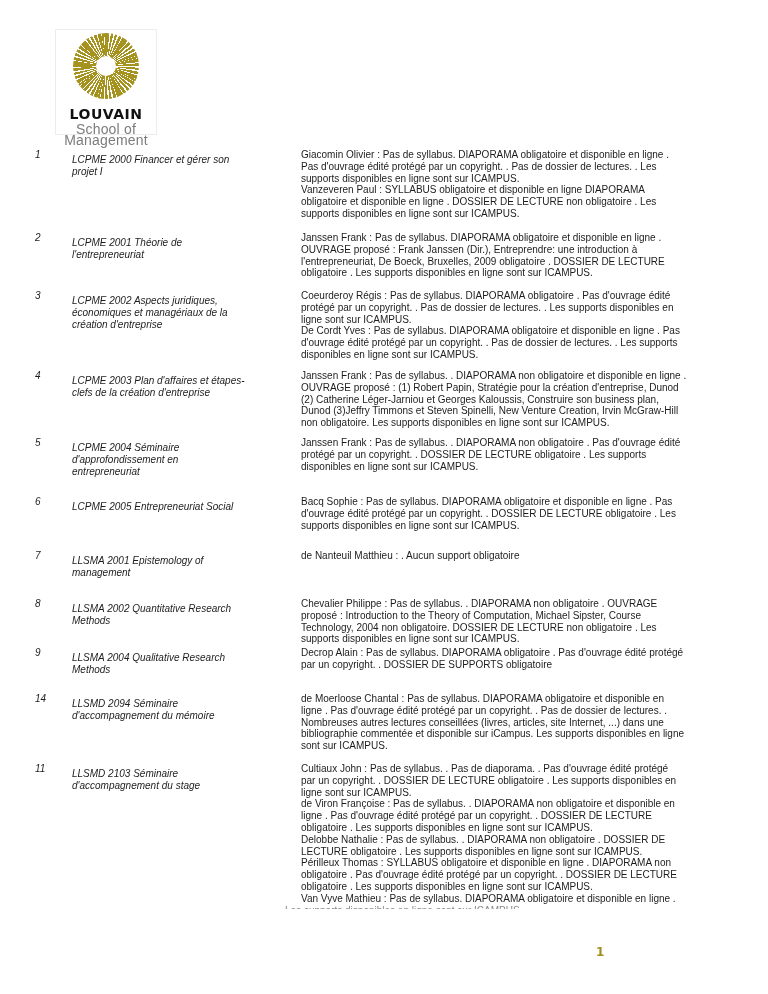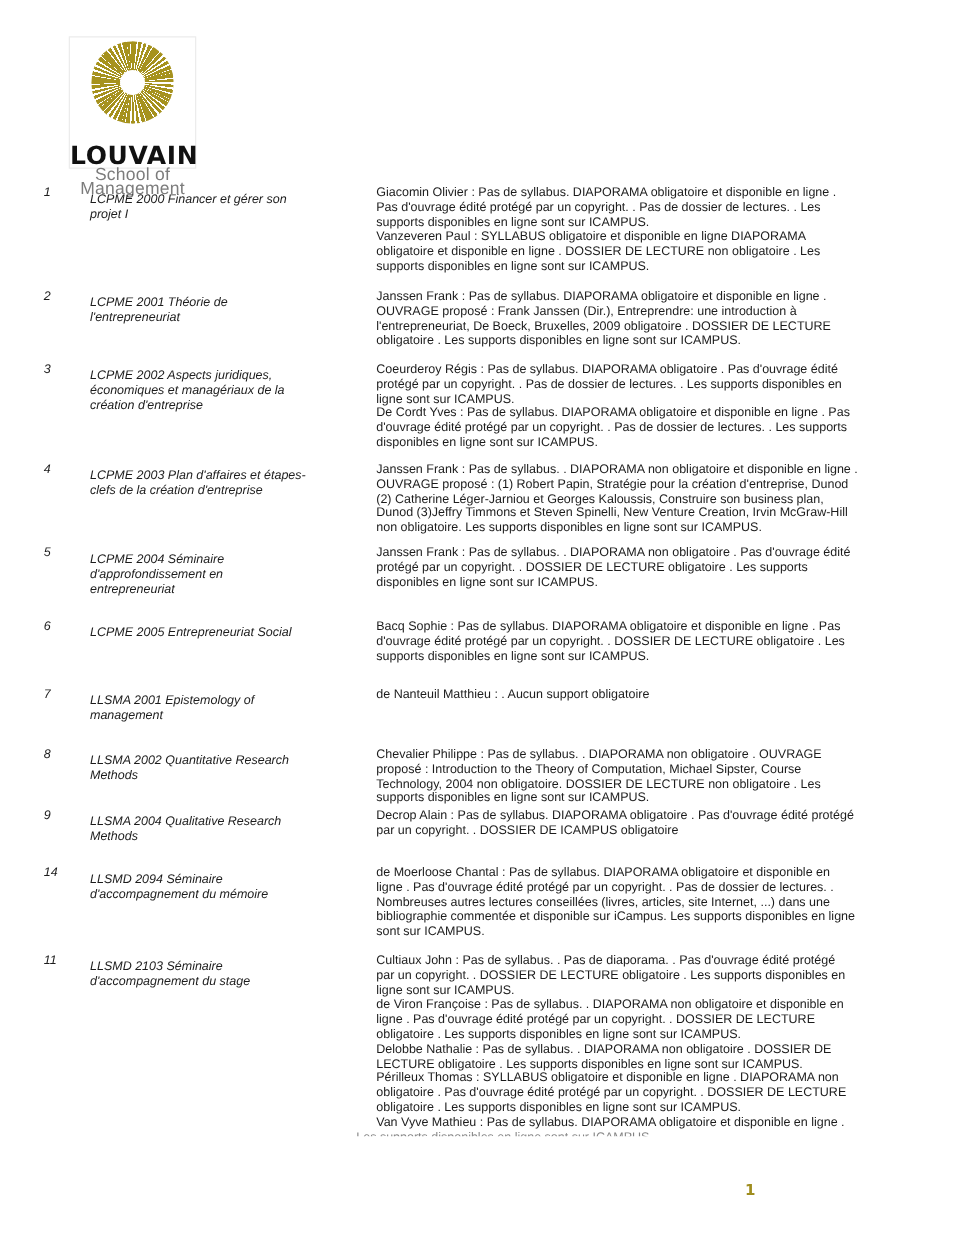--- a/index.html
+++ b/index.html
@@ -33,24 +33,24 @@
       repeating-conic-gradient(from 2deg, #a6921e 0deg 4deg, transparent 4deg 7deg),
       repeating-conic-gradient(from 0deg, #a6921e 0deg 3deg, #ffffff 3deg 8.5deg);
   }
   .sunburst::after {
     content: "";
     position: absolute; inset: 23px;
     background: #ffffff;
     border-radius: 50%;
   }
   .logo-wordmark {
-    margin-top: 15px;
+    margin-top: 5px;
     font-family: "DejaVu Sans", sans-serif;
     font-weight: bold;
-    font-size: 20px; line-height: 20px;
+    font-size: 14px; line-height: 20px;
     letter-spacing: 0.5px;
     color: #111111;
   }
   .logo-school {
     font-size: 14px; line-height: 11px;
     color: #7c7c7c;
     letter-spacing: 0.2px;
   }
 
   
@@ -196,21 +196,21 @@
 proposé : Introduction to the Theory of Computation, Michael Sipster, Course
 Technology, 2004 non obligatoire. DOSSIER DE LECTURE non obligatoire . Les
 supports disponibles en ligne sont sur ICAMPUS.</div>
   </div>
 
   <div class="row" style="top:647px">
     <div class="num">9</div>
     <div class="course">LLSMA 2004 Qualitative Research
 Methods</div>
     <div class="desc">Decrop Alain : Pas de syllabus. DIAPORAMA obligatoire . Pas d'ouvrage édité protégé
-par un copyright. . DOSSIER DE ICAMPUS obligatoire</div>
+par un copyright. . DOSSIER DE SUPPORTS obligatoire</div>
   </div>
 
   <div class="row" style="top:693px">
     <div class="num">14</div>
     <div class="course">LLSMD 2094 Séminaire
 d'accompagnement du mémoire</div>
     <div class="desc">de Moerloose Chantal : Pas de syllabus. DIAPORAMA obligatoire et disponible en
 ligne . Pas d'ouvrage édité protégé par un copyright. . Pas de dossier de lectures. .
 Nombreuses autres lectures conseillées (livres, articles, site Internet, ...) dans une
 bibliographie commentée et disponible sur iCampus. Les supports disponibles en ligne

